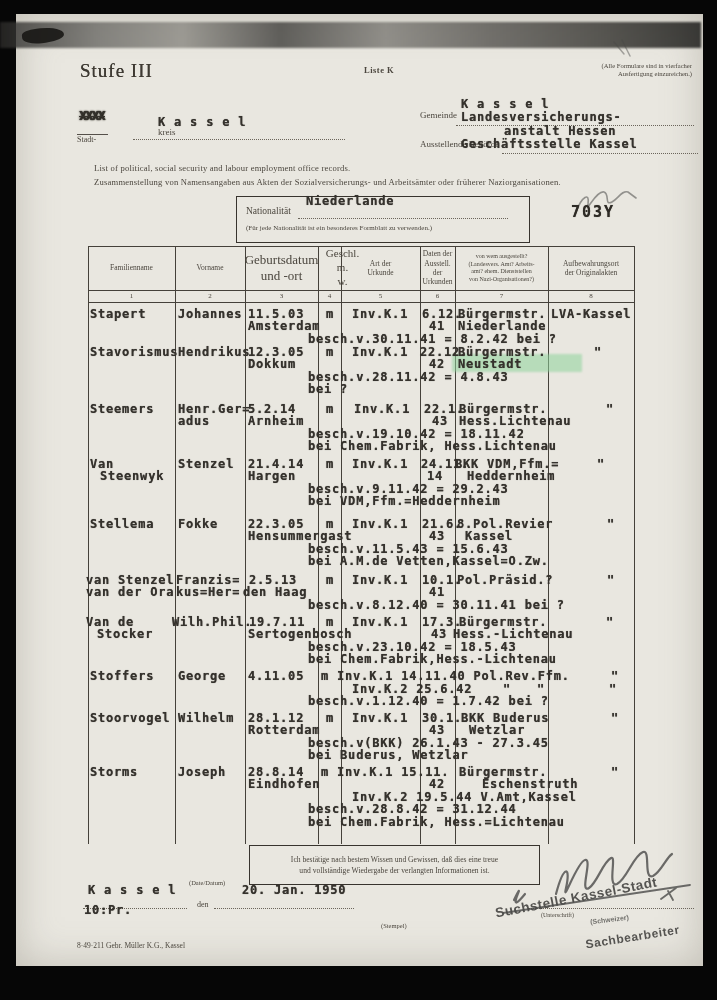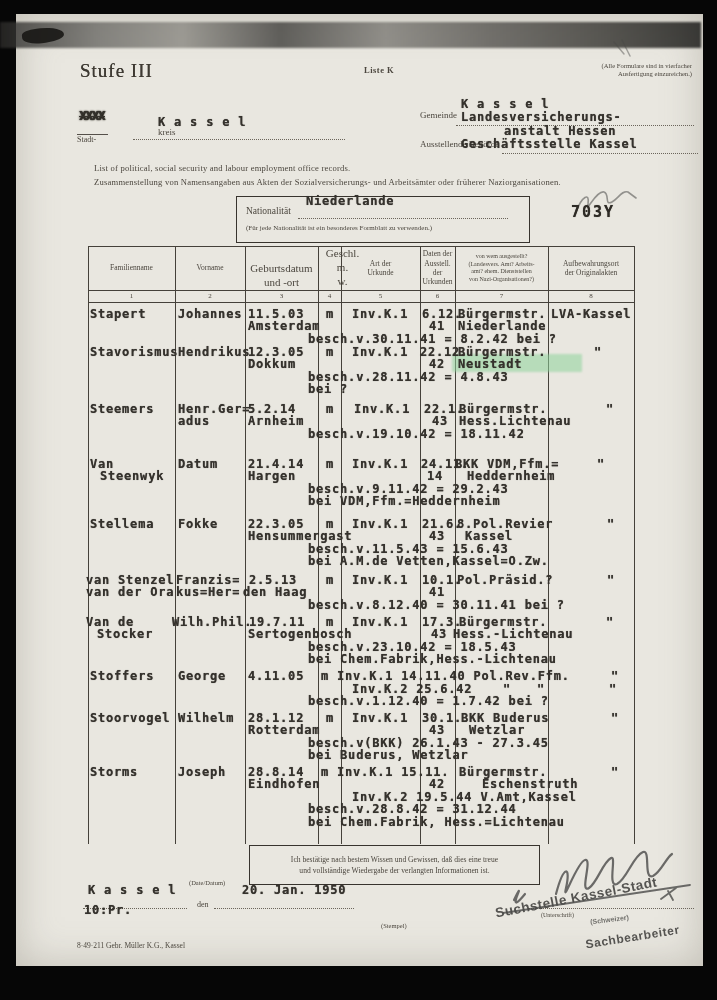--- a/index.html
+++ b/index.html
@@ -111,21 +111,21 @@
       <div class="vline" style="left: 302px; top: 232px; height: 598px;"></div>
       <div class="vline" style="left: 325px; top: 232px; height: 598px;"></div>
       <div class="vline" style="left: 404px; top: 232px; height: 598px;"></div>
       <div class="vline" style="left: 439px; top: 232px; height: 598px;"></div>
       <div class="vline" style="left: 532px; top: 232px; height: 598px;"></div>
       <div class="vline" style="left: 618px; top: 232px; height: 598px;"></div>
       <div class="hcell" style="left: 72px; top: 234px; width: 87px; height: 40px; font-size: 7.5px; white-space: pre-line;">Familienname</div>
       <div class="hcell" style="left: 72px; top: 276px; width: 87px; height: 12px; font-size: 7px;">1</div>
       <div class="hcell" style="left: 159px; top: 234px; width: 70px; height: 40px; font-size: 7.5px; white-space: pre-line;">Vorname</div>
       <div class="hcell" style="left: 159px; top: 276px; width: 70px; height: 12px; font-size: 7px;">2</div>
-      <div class="hcell" style="left: 229px; top: 234px; width: 73px; height: 40px; font-size: 11px; white-space: pre-line; margin-top: 8px;">Geburtsdatum
+      <div class="hcell" style="left: 229px; top: 234px; width: 73px; height: 40px; font-size: 13px; white-space: pre-line;">Geburtsdatum
 und -ort</div>
       <div class="hcell" style="left: 229px; top: 276px; width: 73px; height: 12px; font-size: 7px;">3</div>
       <div class="hcell" style="left: 315px; top: 234px; width: 23px; height: 40px; font-size: 11px; white-space: pre-line;">Geschl.
 m.
 w.</div>
       <div class="hcell" style="left: 302px; top: 276px; width: 23px; height: 12px; font-size: 7px;">4</div>
       <div class="hcell" style="left: 325px; top: 234px; width: 79px; height: 40px; font-size: 7.5px; white-space: pre-line;">Art der
 Urkunde</div>
       <div class="hcell" style="left: 325px; top: 276px; width: 79px; height: 12px; font-size: 7px;">5</div>
       <div class="hcell" style="left: 404px; top: 234px; width: 35px; height: 40px; font-size: 7.5px; white-space: pre-line;">Daten der
@@ -180,22 +180,23 @@
       <div class="typed" style="left: 310px; top: 389px;">m</div>
       <div class="typed" style="left: 338px; top: 389px;">Inv.K.1</div>
       <div class="typed" style="left: 408px; top: 389px;">22.1.</div>
       <div class="typed" style="left: 443px; top: 389px;">Bürgermstr.</div>
       <div class="typed" style="left: 590px; top: 389px;">"</div>
       <div class="typed" style="left: 162px; top: 401px;">adus</div>
       <div class="typed" style="left: 232px; top: 401px;">Arnheim</div>
       <div class="typed" style="left: 416px; top: 401px;">43</div>
       <div class="typed" style="left: 443px; top: 401px;">Hess.Lichtenau</div>
       <div class="typed" style="left: 292px; top: 414px;">besch.v.19.10.42 = 18.11.42</div>
+      <div class="typed" style="left: 292px; top: 426px;">bei Chem.Fabrik, Hess.Lichtenau</div>
       <div class="typed" style="left: 74px; top: 444px;">Van</div>
-      <div class="typed" style="left: 162px; top: 444px;">Datum</div>
+      <div class="typed" style="left: 162px; top: 444px;">Stenzel</div>
       <div class="typed" style="left: 232px; top: 444px;">21.4.14</div>
       <div class="typed" style="left: 310px; top: 444px;">m</div>
       <div class="typed" style="left: 336px; top: 444px;">Inv.K.1</div>
       <div class="typed" style="left: 405px; top: 444px;">24.11.</div>
       <div class="typed" style="left: 439px; top: 444px;">BKK VDM,Ffm.=</div>
       <div class="typed" style="left: 581px; top: 444px;">"</div>
       <div class="typed" style="left: 84px; top: 456px;">Steenwyk</div>
       <div class="typed" style="left: 232px; top: 456px;">Hargen</div>
       <div class="typed" style="left: 411px; top: 456px;">14</div>
       <div class="typed" style="left: 451px; top: 456px;">Heddernheim</div>

